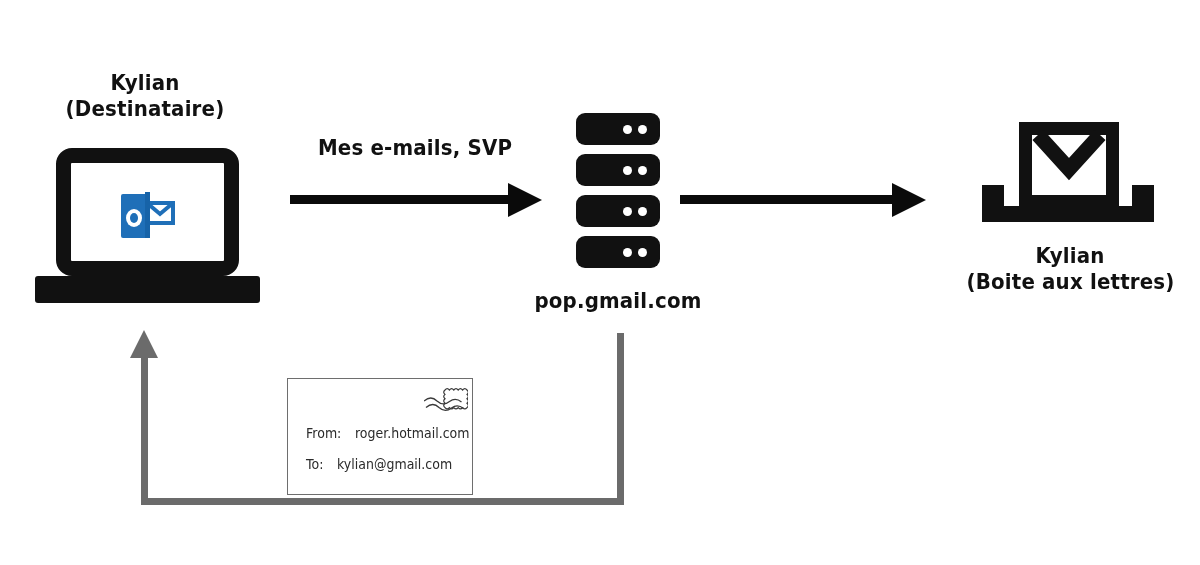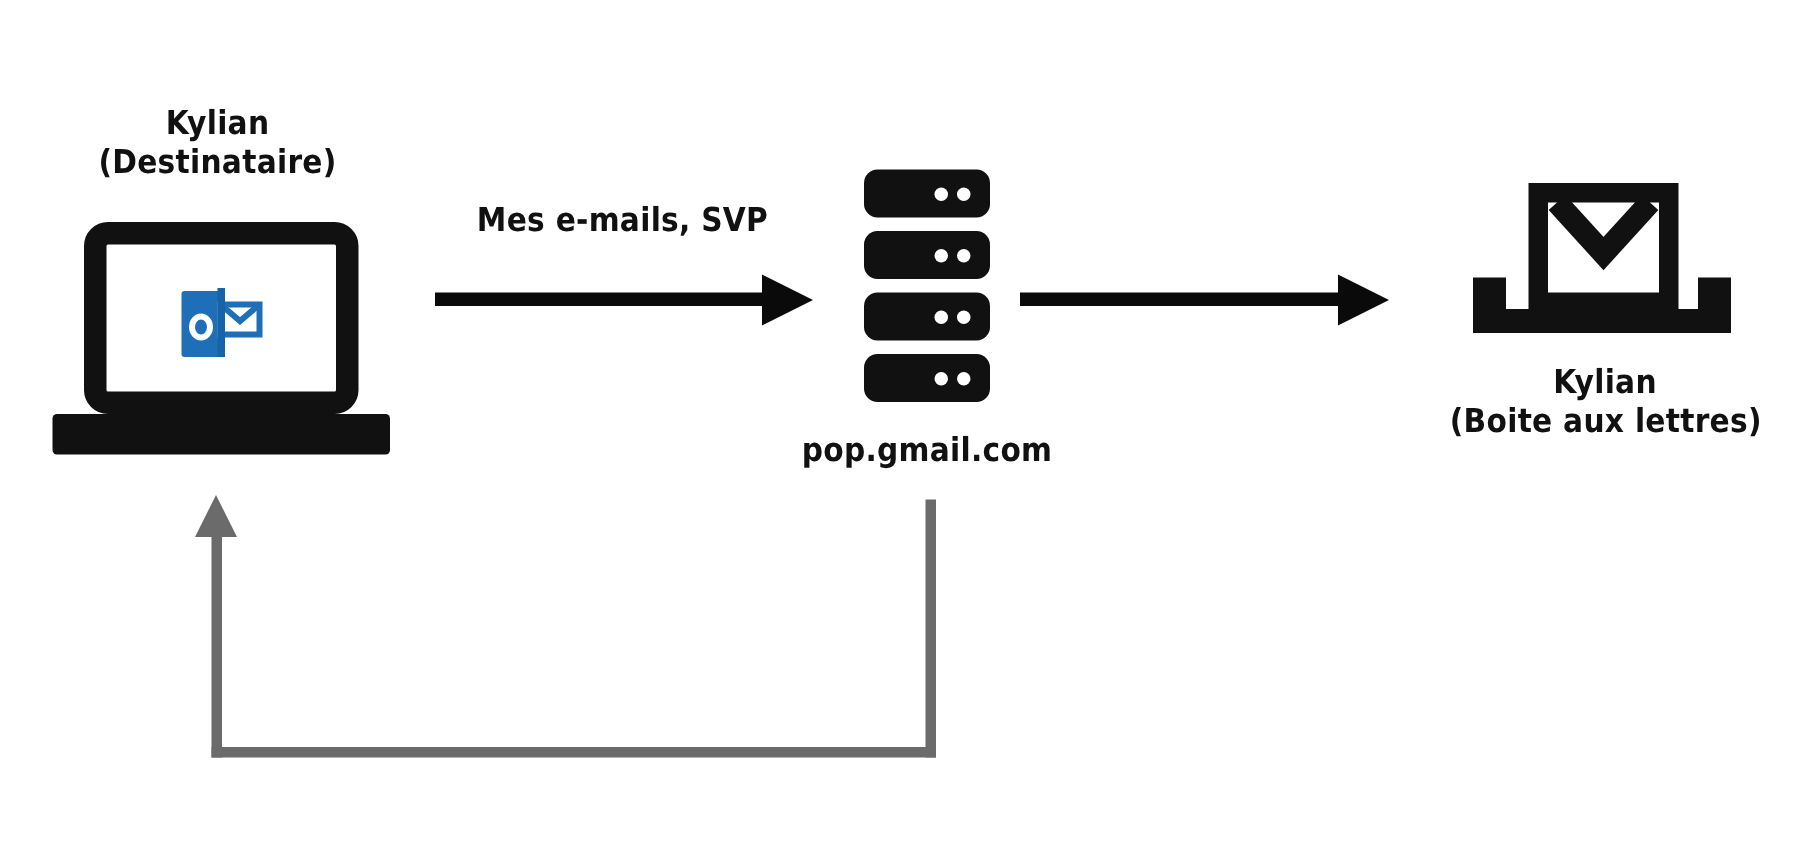--- a/index.html
+++ b/index.html
@@ -197,14 +197,37 @@
 
     <div class="abs path-line-gray" style="left:487px; top:3px; width:7px; height:172px;"></div>
 
     <div class="abs path-line-gray" style="left:11px; top:168px; width:483px; height:7px;"></div>
 
     <div class="abs path-line-gray" style="left:11px; top:25px; width:7px; height:150px;"></div>
 
     <div class="abs arrow-head-gray-up" style="left:0px; top:0px;"></div>
   </div>
 
+  <div class="abs letter-card" style="left:287px; top:378px; width:186px; height:117px;">
+
+    <svg class="abs" style="left:136px; top:6px;" width="44" height="32" viewBox="0 0 44 32">
+      <path d="M21 5 q2.2 -2.6 4.4 0 q2.2 -2.6 4.4 0 q2.2 -2.6 4.4 0 q2.2 -2.6 4.4 0 q2.2 -2.6 4.4 0
+               q2.6 2.2 0 4.4 q2.6 2.2 0 4.4 q2.6 2.2 0 4.4 q2.6 2.2 0 4.4
+               q-2.2 2.6 -4.4 0 q-2.2 2.6 -4.4 0 q-2.2 2.6 -4.4 0 q-2.2 2.6 -4.4 0 q-2.2 2.6 -4.4 0
+               q-2.6 -2.2 0 -4.4 q-2.6 -2.2 0 -4.4 q-2.6 -2.2 0 -4.4 q-2.6 -2.2 0 -4.4 Z" fill="none" stroke="#3a3a3a" stroke-width="1.2"></path>
+      <path d="M0 16 q7 -6 13 0 q6 5.5 12.5 0.5 q6 -4.5 12 0.5" fill="none" stroke="#3a3a3a" stroke-width="1.3"></path>
+      <path d="M2 22.5 q7 -6 13 0 q6 5.5 12.5 0.5 q6 -4.5 12 0.5" fill="none" stroke="#3a3a3a" stroke-width="1.3"></path>
+    </svg>
+
+    <div class="abs letter-text" style="left:18px; top:46px;">
+      <span>From:</span>
+      <span style="display:inline-block;width:6px;"></span>
+      <span>roger.hotmail.com</span>
+    </div>
+
+    <div class="abs letter-text" style="left:18px; top:77px;">
+      <span>To:</span>
+      <span style="display:inline-block;width:6px;"></span>
+      <span>kylian@gmail.com</span>
+    </div>
+  </div>
 
 </div>
 
 </body></html>

